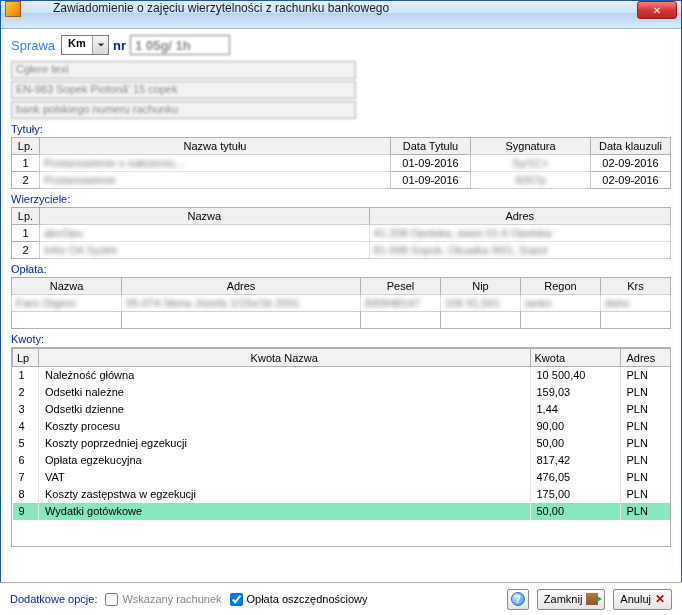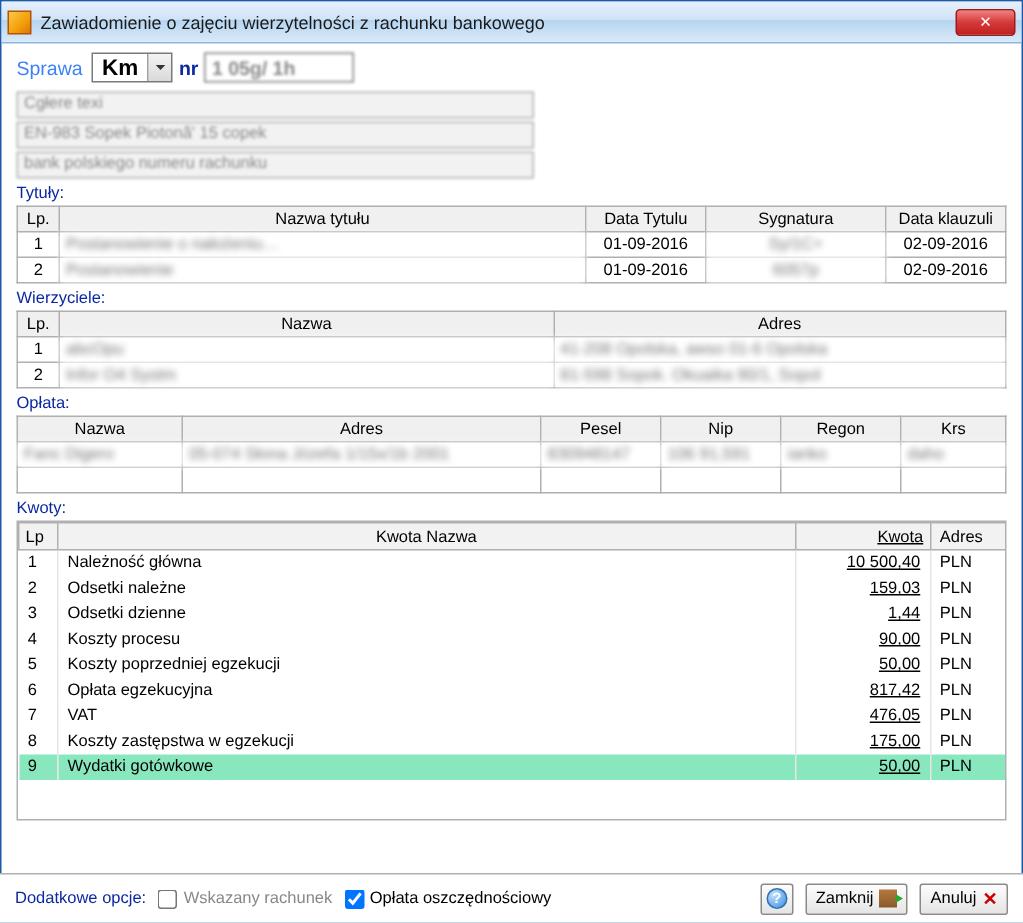--- a/index.html
+++ b/index.html
@@ -11,24 +11,24 @@
     width: 682px;
     height: 615px;
     overflow: hidden;
     border: 1px solid #1a5aa8;
   }
   .titlebar {
     height: 28px;
     background: linear-gradient(to bottom,#e6f0fb 0%,#cfe3f7 45%,#b6d4f0 46%,#d9eaf9 100%);
     border-bottom: 1px solid #8fb6dd;
     display: flex;
-    align-items: center;
     padding: 0 4px;
     color: #1a1a1a;
     font-size: 12px;
+    gap: 26px;
   }
   .titlebar .app-icon {
     width: 16px; height: 16px;
     margin-right: 6px;
     background: linear-gradient(135deg,#f7c948 0%,#f59e0b 60%,#d97706 100%);
     border: 1px solid #b45309;
   }
   .titlebar .title { flex: 1; }
   .titlebar .close-btn {
     width: 40px; height: 18px;
@@ -57,21 +57,21 @@
   }
   .combo {
     display: inline-flex;
     align-items: stretch;
     border: 1px solid #7a7a7a;
     height: 20px;
     background: #fff;
   }
   .combo .combo-val {
     font-weight: bold;
-    font-size: 15px;
+    font-size: 11px;
     padding: 1px 6px;
     min-width: 30px;
   }
   .combo .combo-btn {
     width: 16px;
     background: linear-gradient(to bottom,#f4f4f4,#d9d9d9);
     border-left: 1px solid #a0a0a0;
     display: flex; align-items: center; justify-content: center;
   }
   .lbl-nr {
@@ -148,21 +148,21 @@
     text-align: center;
   }
   table.kwoty td {
     padding: 1px 6px;
     height: 17px;
     border-right: 1px solid #e6e6e6;
   }
   table.kwoty tbody tr.sel td { background: #89e7bd; }
   table.kwoty .col-lp { width: 26px; text-align: left; padding-right: 6px;}
   table.kwoty .col-name { text-align: left; }
-  table.kwoty .col-kwota { width: 90px; text-align: right; text-decoration: underline; }
+  table.kwoty .col-kwota { width: 90px; text-align: left; }
   table.kwoty .col-waluta { width: 50px; text-align: left; padding-left: 6px; border-right: none;}
   .footer {
     position: absolute;
     left: 0; right: 0; bottom: 0;
     border-top: 1px solid #b0b0b0;
     padding: 16px 10px;
     background: #fff;
     display: flex;
     align-items: center;
     gap: 8px;

